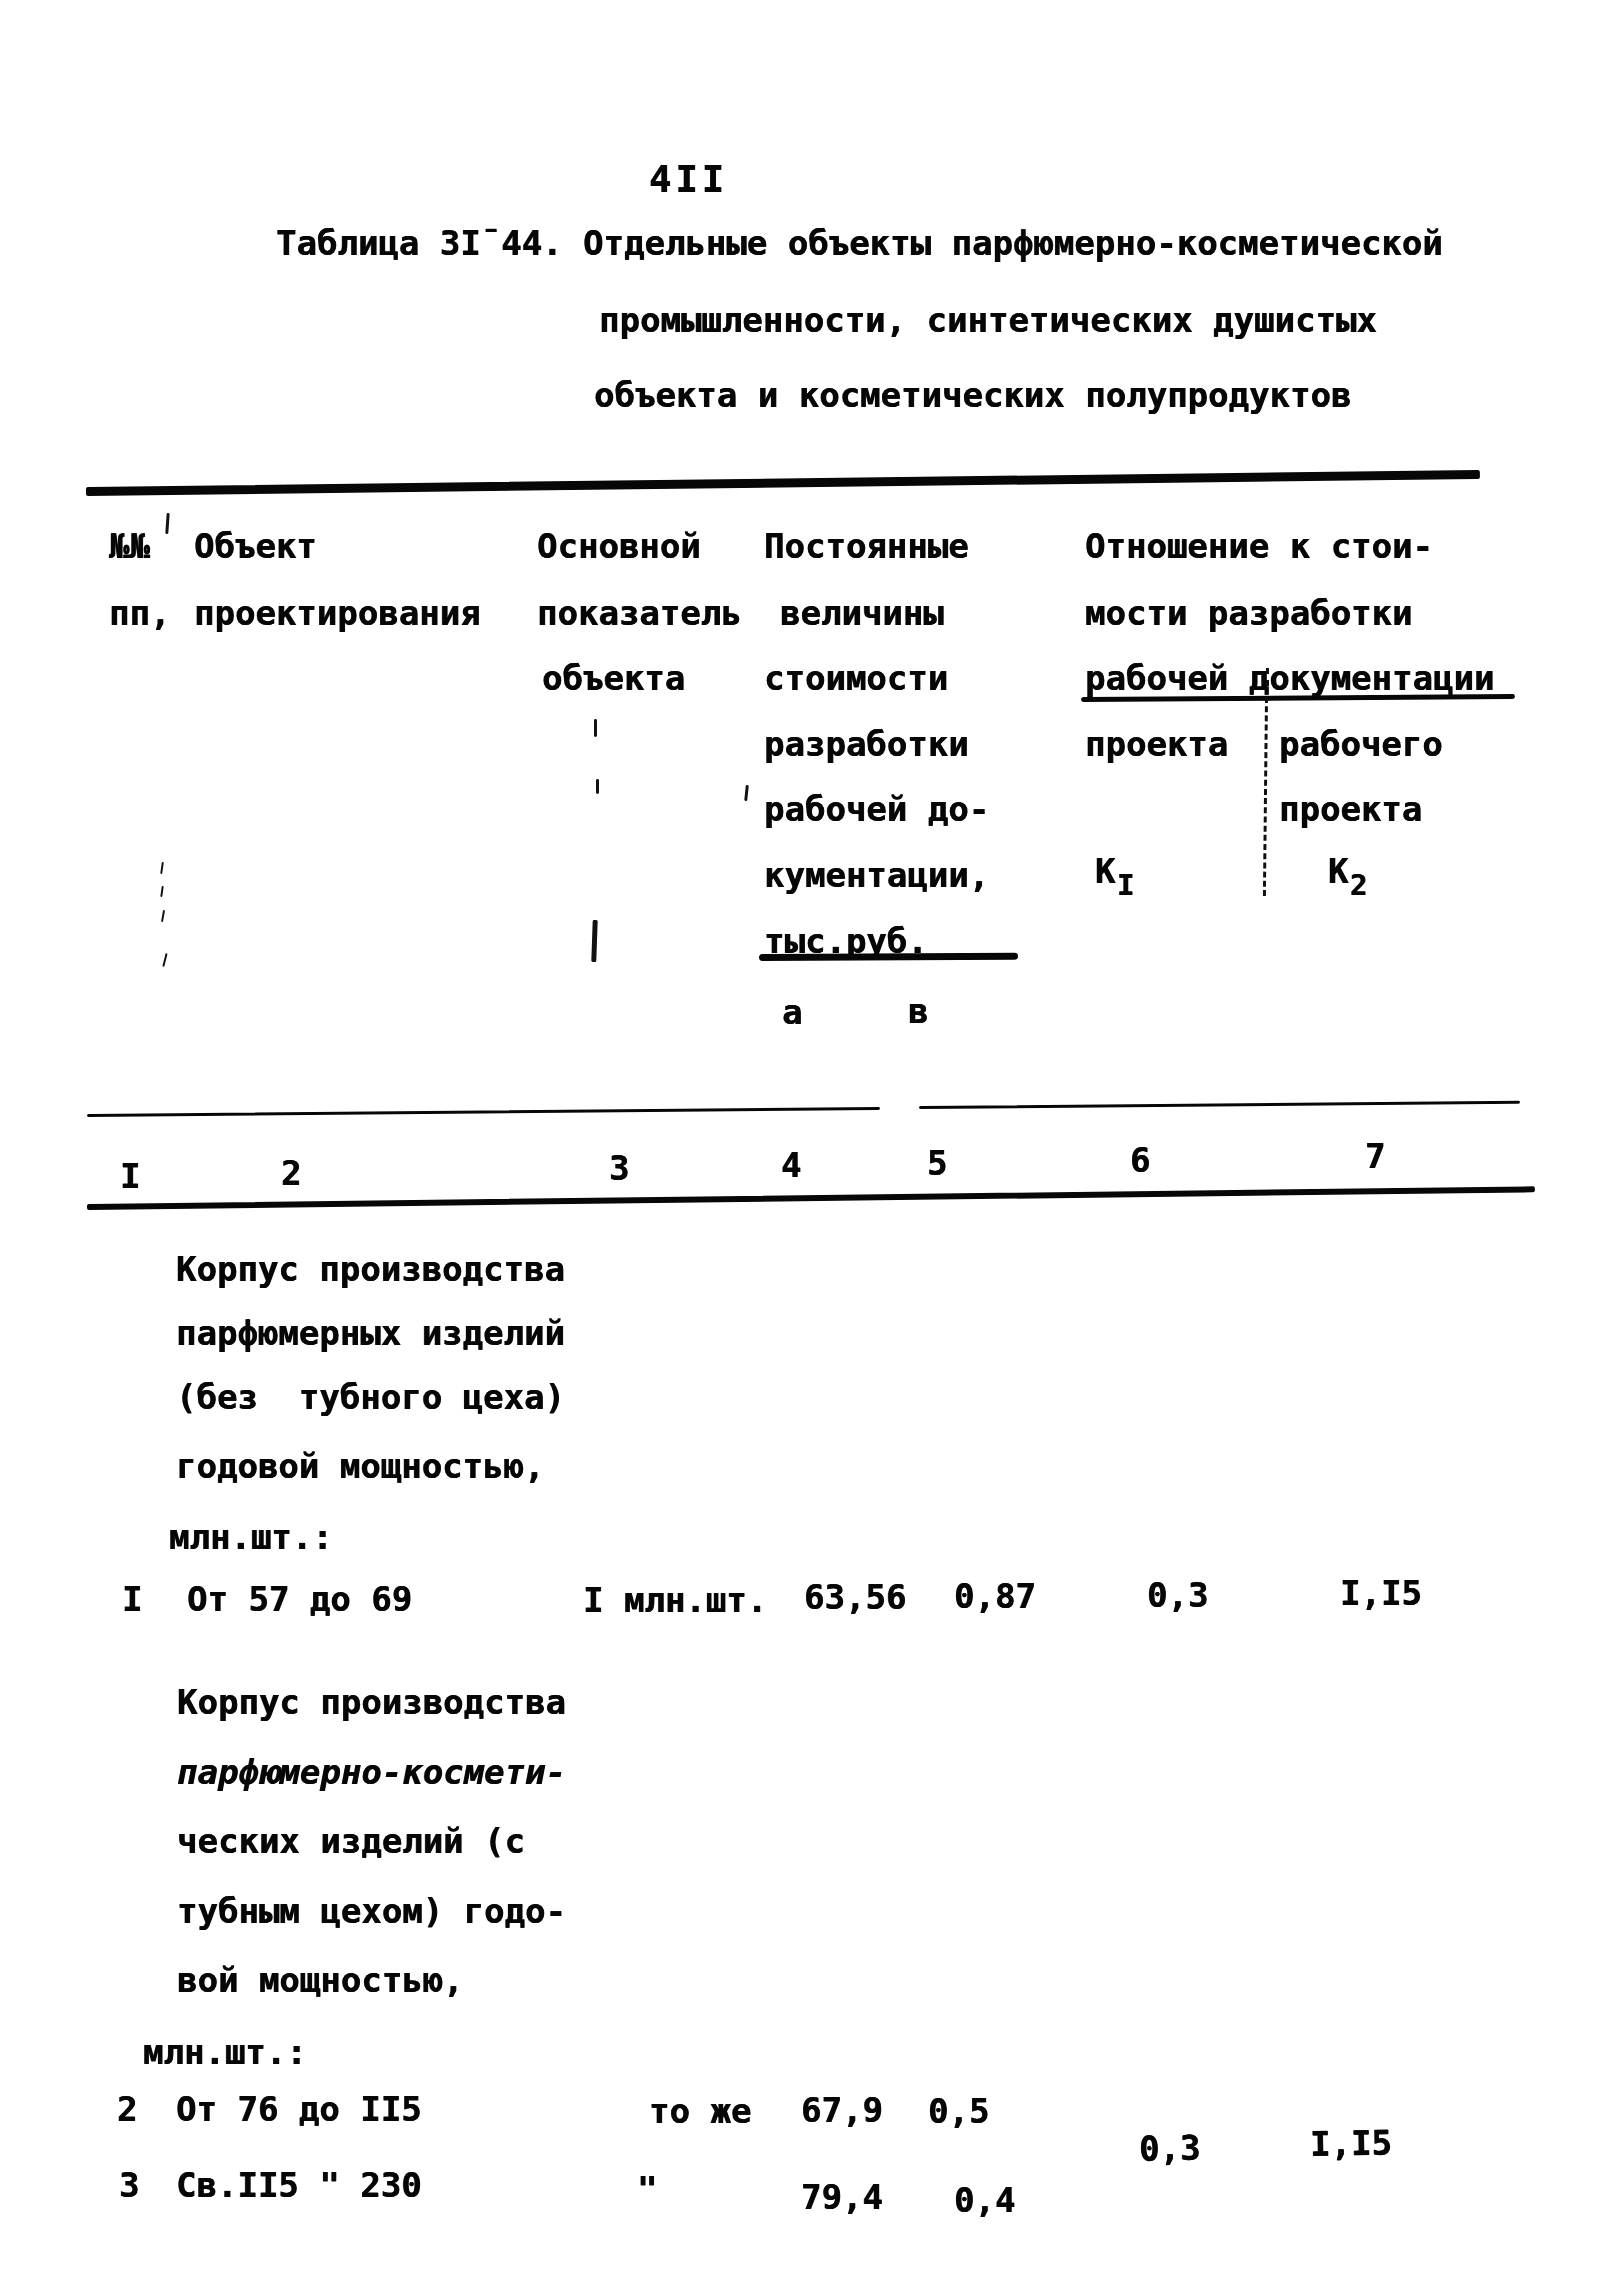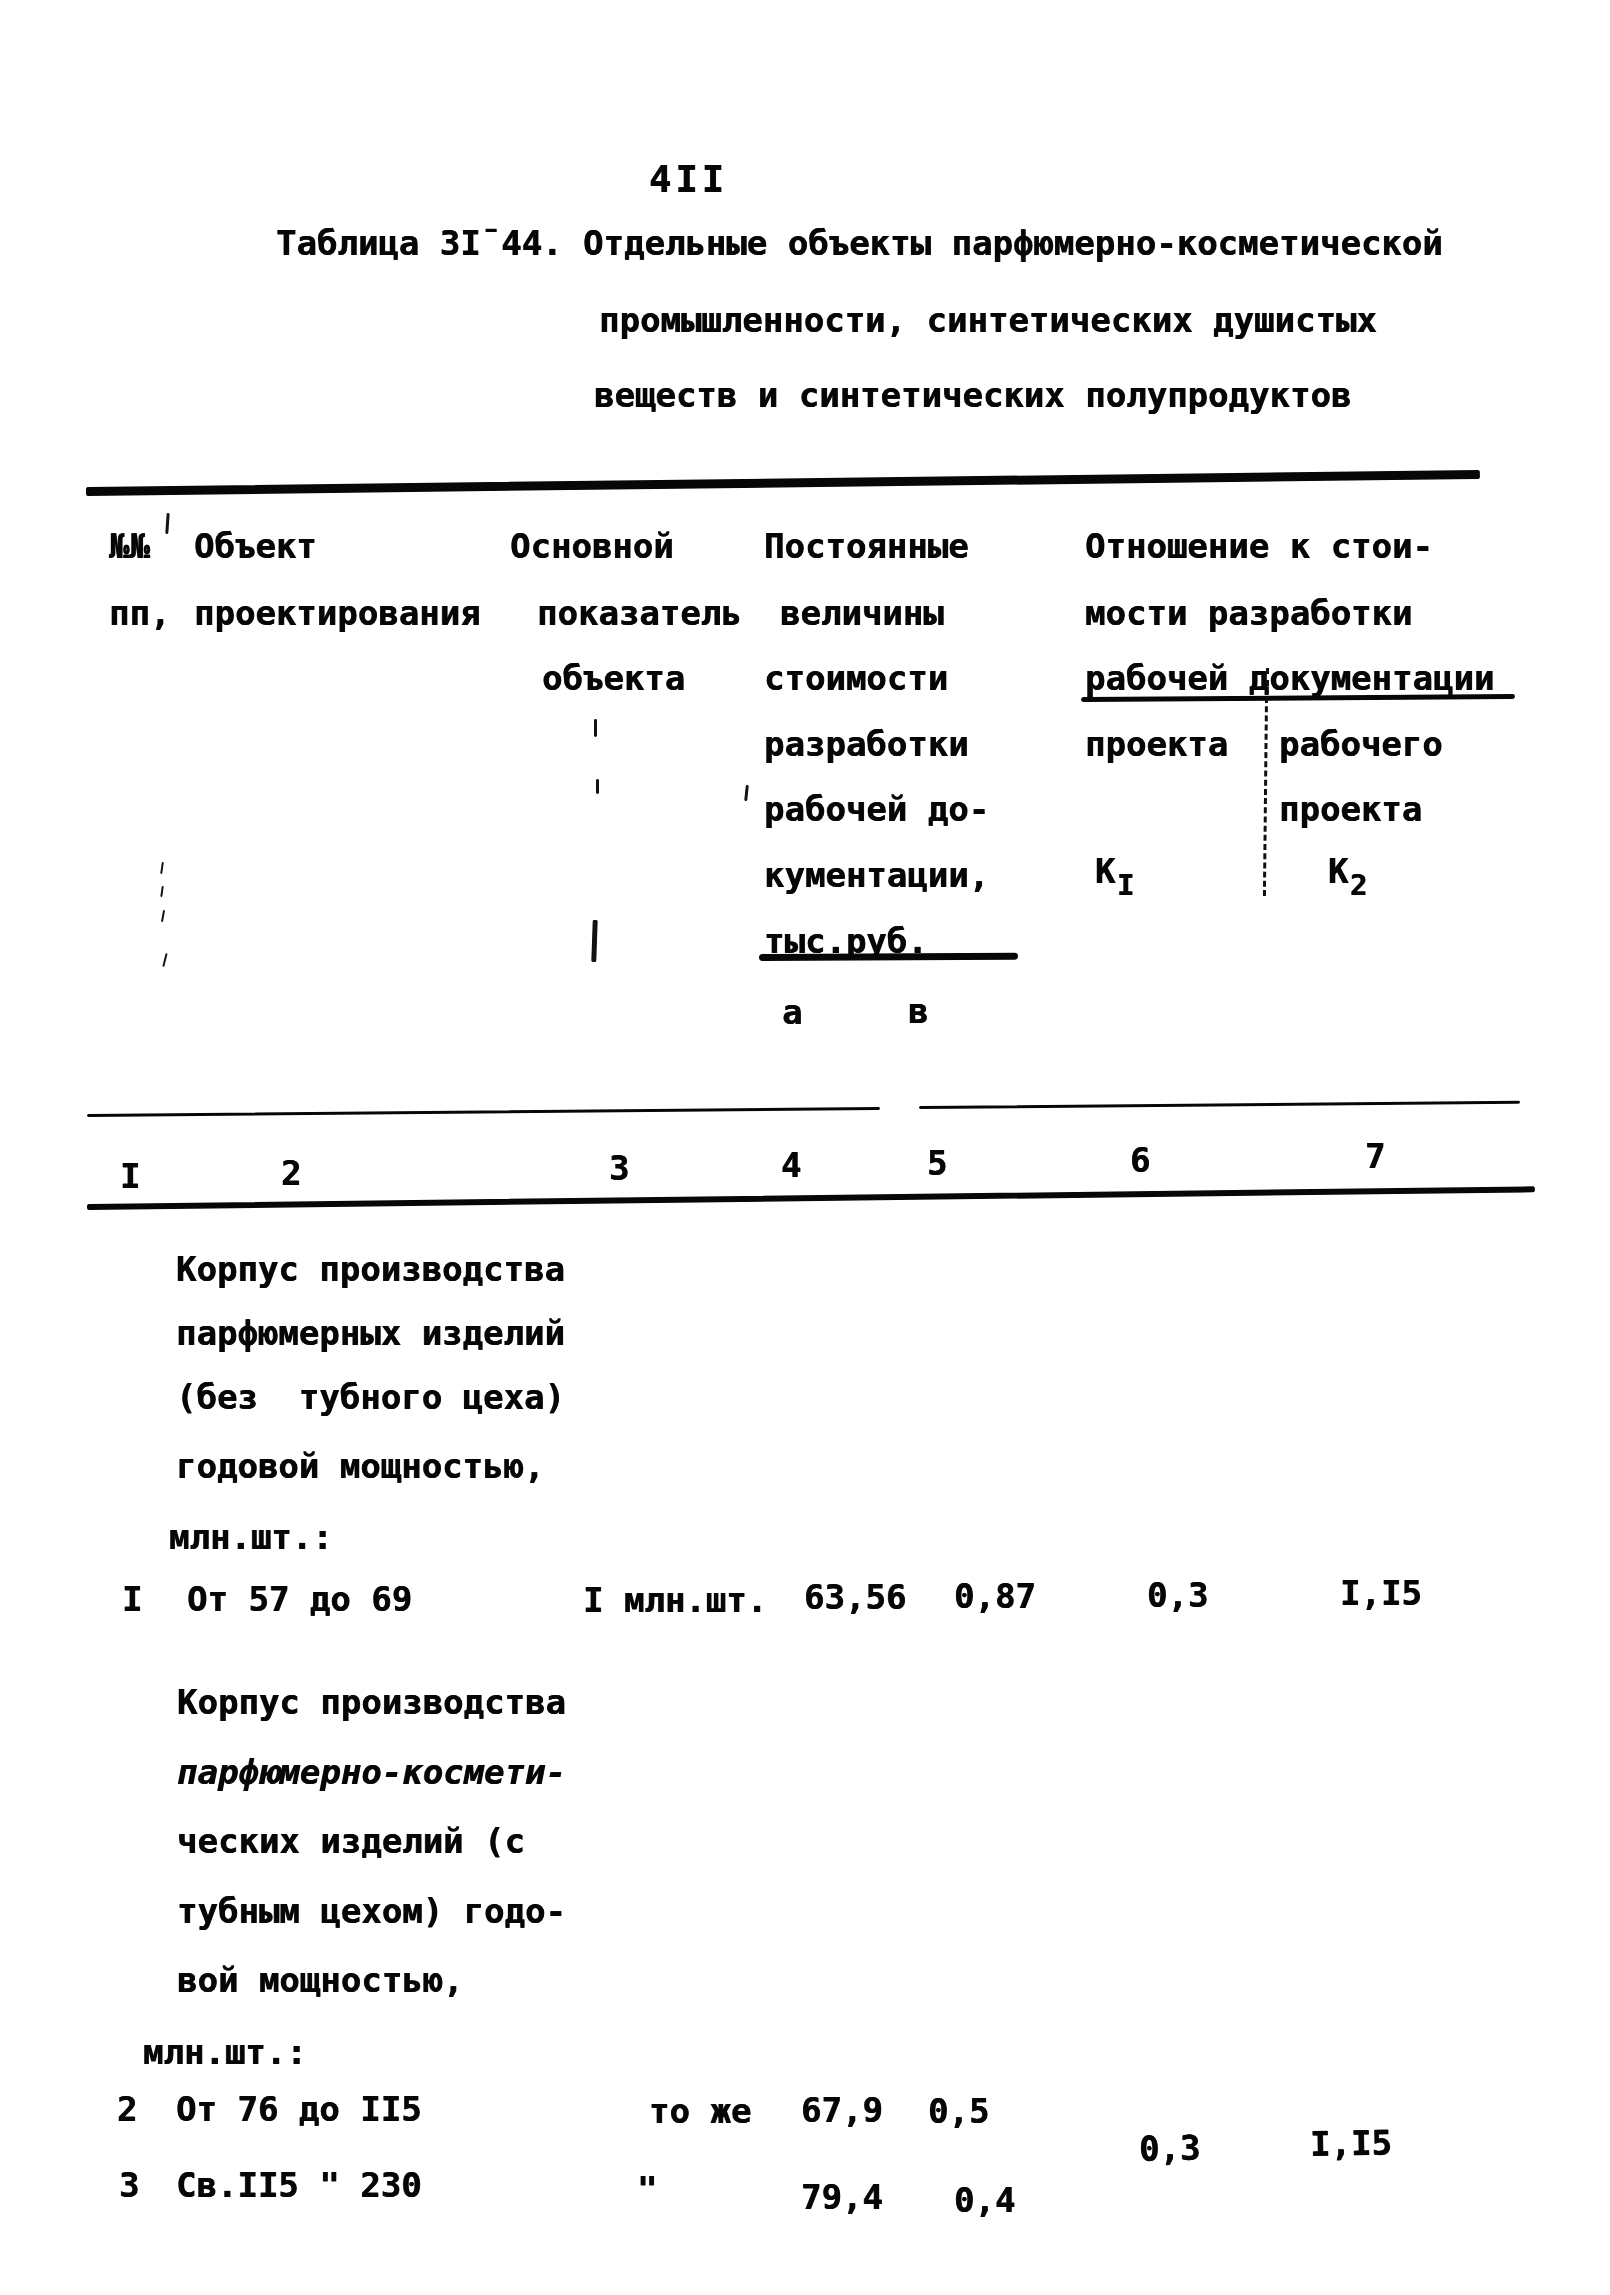--- a/index.html
+++ b/index.html
@@ -28,34 +28,34 @@
 </style>
 </head>
 <body>
 
 <div class="page">
 
   <div class="t pageno" style="left:649px;top:161px;">4II</div>
 
   <div class="t" style="left:276px;top:226px;">Таблица 3I¯44. Отдельные объекты парфюмерно-косметической</div>
   <div class="t" style="left:599px;top:303px;">промышленности, синтетических душистых</div>
-  <div class="t" style="left:594px;top:378px;">веществ и синтетических полупродуктов</div>
+  <div class="t" style="left:594px;top:378px;">объекта и косметических полупродуктов</div>
 
   <div class="rule" style="left:86px;top:487px;width:1394px;height:8.9px;transform:rotate(-0.7deg);"></div>
   <div class="rule" style="left:87px;top:1114px;width:793px;height:3.4px;transform:rotate(-0.5deg);"></div>
   <div class="rule" style="left:919px;top:1106px;width:601px;height:3.4px;transform:rotate(-0.5deg);"></div>
   <div class="rule" style="left:87px;top:1204px;width:1448px;height:5.5px;transform:rotate(-0.7deg);"></div>
 
   <div class="t" style="left:109px;top:529px;">№№</div>
   <div class="t" style="left:109px;top:596px;">пп,</div>
 
   <div class="t" style="left:194px;top:529px;">Объект</div>
   <div class="t" style="left:194px;top:596px;">проектирования</div>
 
-  <div class="t" style="left:510px;top:529px;">Основной</div>
+  <div class="t" style="left:537px;top:529px;">Основной</div>
   <div class="t" style="left:537px;top:596px;">показатель</div>
   <div class="t" style="left:542px;top:661px;">объекта</div>
 
   <div class="t" style="left:764px;top:529px;">Постоянные</div>
   <div class="t" style="left:764px;top:596px;margin-left:16px;">величины</div>
   <div class="t" style="left:764px;top:661px;">стоимости</div>
   <div class="t" style="left:764px;top:727px;">разработки</div>
   <div class="t" style="left:764px;top:792px;">рабочей до-</div>
   <div class="t" style="left:764px;top:858px;">кументации,</div>
   <div class="t" style="left:764px;top:924px;">тыс.руб.</div>

